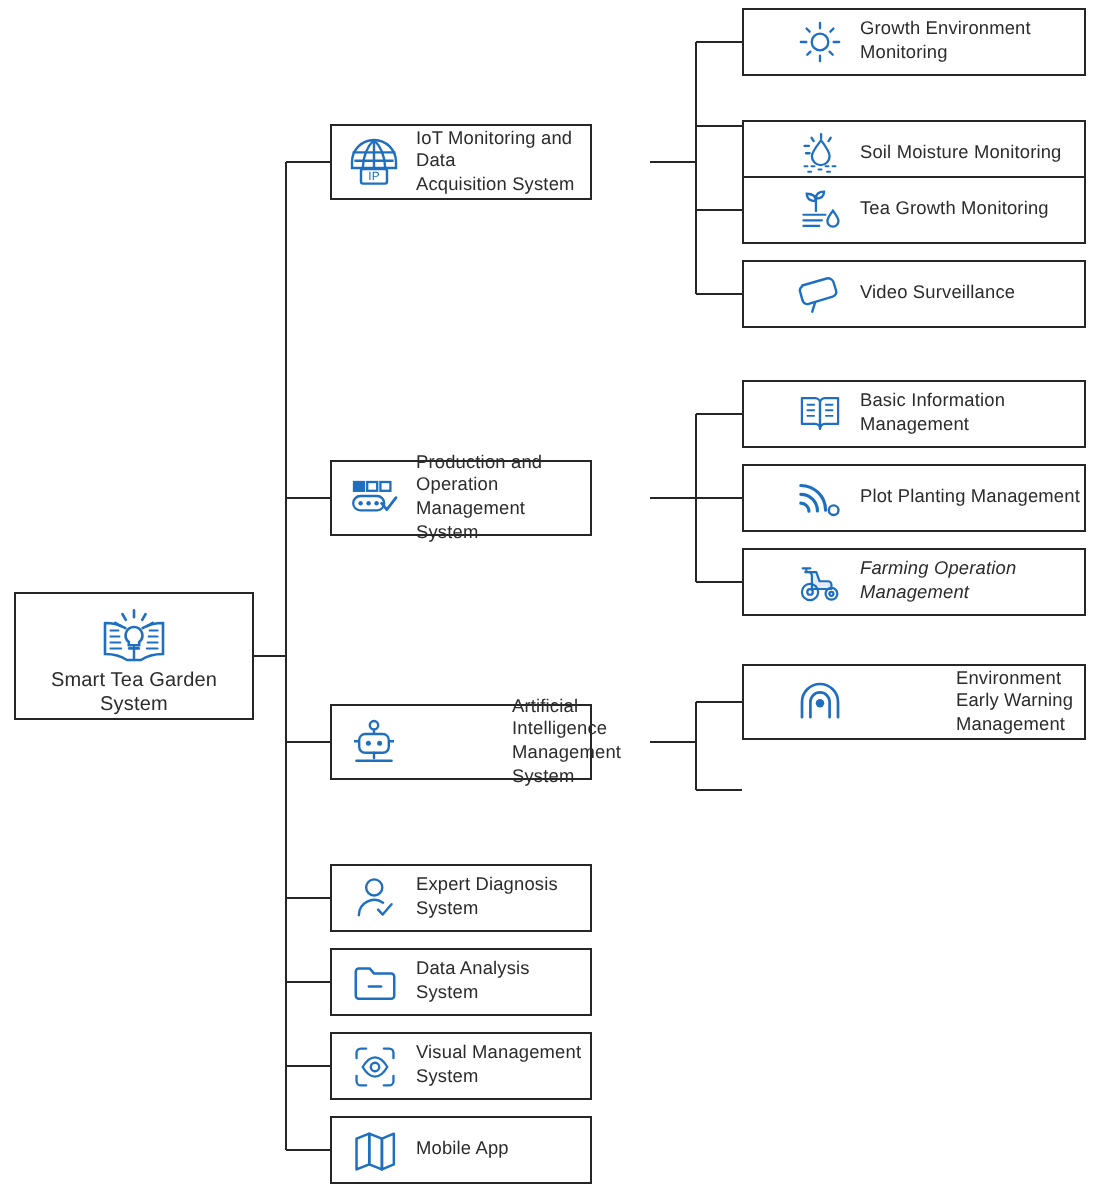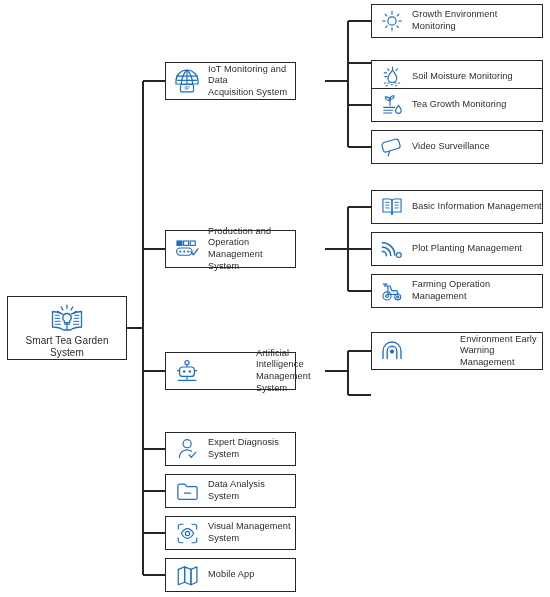--- a/index.html
+++ b/index.html
@@ -71,21 +71,21 @@
     width: 131px;
     padding-left: 6px;
   }
   .node.l2 .ic { width: 30px; height: 30px; }
   .node.l2 .lbl { margin-left: 6px; }
 
   
   .node.l3 {
     left: 371px;
     width: 172px;
-    padding-left: 6px;
+    padding-left: 24px;
   }
   .node.l3 .ic { width: 28px; height: 28px; }
   .node.l3 .lbl { margin-left: 6px; }
 
   svg.gi { display: block; }
 </style>
 </head>
 <body>
 
 <div id="diagram">
@@ -293,21 +293,21 @@
       <svg class="gi" width="24" height="24" viewBox="0 0 26 26" fill="none" stroke="#1f6fc0" stroke-width="1.7" stroke-linecap="round">
         <path d="M2.6 6.2 c7.4 0 13.4 6 13.4 13.4"></path>
         <path d="M2.6 11 c5 0 9 4 9 9"></path>
         <path d="M2.6 15.8 c2.4 0 4.4 2 4.4 4.4"></path>
         <circle cx="20.4" cy="19.6" r="2.6" stroke-width="1.3"></circle>
       </svg>
     </span>
     <span class="lbl">Plot Planting Management</span>
   </div>
 
-  <div class="node l3" style="top:274px;height:34px;">
+  <div class="node l3" style="top:274px;height:34px;font-style:italic;">
     <span class="ic">
       <svg class="gi" width="24" height="24" viewBox="0 0 26 26" fill="none" stroke="#1f6fc0" stroke-width="1.2" stroke-linejoin="round" stroke-linecap="round">
         <path d="M5 7.6 h6 l1.8 5 h4.4 a2 2 0 0 1 2 2 v2.2 H8.6 V9.6 A2 2 0 0 0 6.6 7.6z" fill="#1f6fc0" fill-opacity="0.12"></path>
         <path d="M3.6 5.6 h4.2 M5.6 5.6 v2"></path>
         <circle cx="7.6" cy="18.4" r="4.4"></circle>
         <circle cx="7.6" cy="18.4" r="1.5"></circle>
         <circle cx="19.2" cy="19.4" r="3.2"></circle>
         <circle cx="19.2" cy="19.4" r="1.1"></circle>
       </svg>
     </span>

